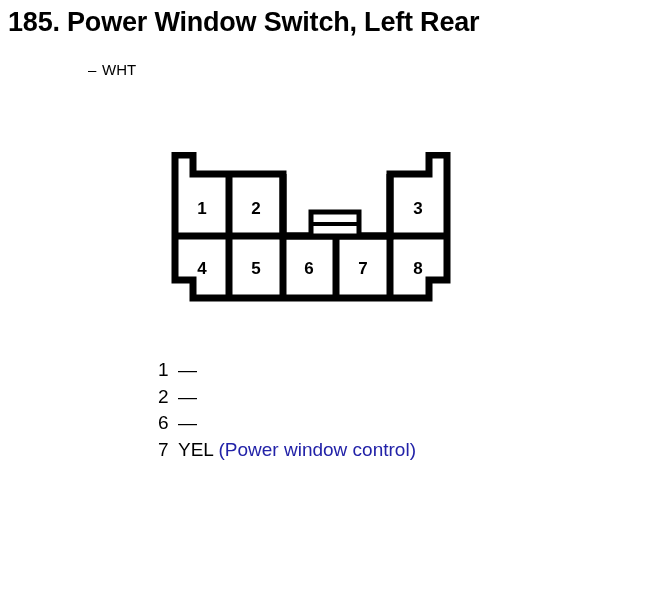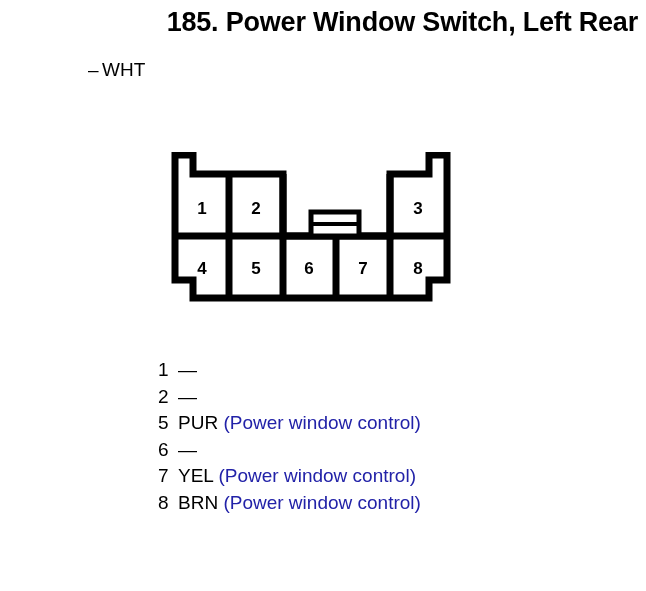--- a/index.html
+++ b/index.html
@@ -15,40 +15,39 @@
     color: #000000;
     overflow: hidden;
   }
 
   
   #header-block {
     position: absolute;
     left: 8px;
     top: 6px;
     width: 630px;
-    text-align: right;
   }
   #page-title {
     font-size: 27px;
     font-weight: bold;
     letter-spacing: -0.2px;
     line-height: 32px;
     white-space: nowrap;
   }
 
   #subtitle-list {
     position: absolute;
     left: 88px;
     top: 57px;
     list-style: none;
     margin: 0;
     padding: 0;
   }
   #subtitle-list li {
-    font-size: 19px;
+    font-size: 15px;
     line-height: 25px;
     white-space: nowrap;
   }
   .dash-marker {
     display: inline-block;
     width: 14px;
   }
 
   
   #connector-diagram {
@@ -153,29 +152,23 @@
   <div class="pin-row">
     <span class="pin-num">1</span><span class="pin-color">—</span> <span class="pin-desc"></span>
   </div>
 
   <div class="pin-row">
     <span class="pin-num">2</span><span class="pin-color">—</span> <span class="pin-desc"></span>
   </div>
 
 
 
-  <div class="pin-row">
-    <span class="pin-num">5</span><span class="pin-color">PUR</span> <span class="pin-desc">(Power window control)</span>
-  </div>
 
   <div class="pin-row">
     <span class="pin-num">6</span><span class="pin-color">—</span> <span class="pin-desc"></span>
   </div>
 
   <div class="pin-row">
     <span class="pin-num">7</span><span class="pin-color">YEL</span> <span class="pin-desc">(Power window control)</span>
   </div>
 
-  <div class="pin-row">
-    <span class="pin-num">8</span><span class="pin-color">BRN</span> <span class="pin-desc">(Power window control)</span>
-  </div>
 
 </div>
 
 </body></html>

